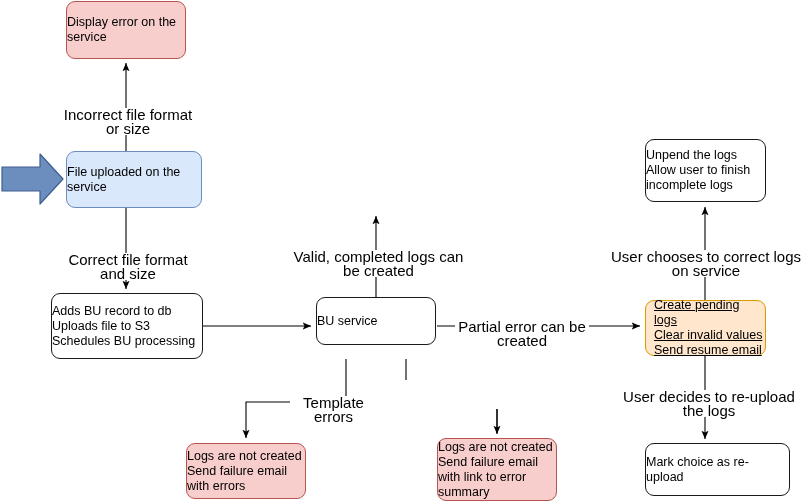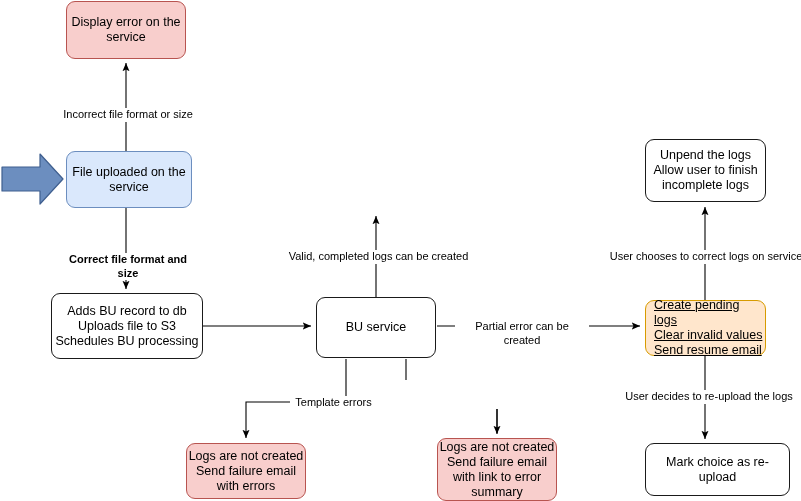--- a/index.html
+++ b/index.html
@@ -27,36 +27,35 @@
     pointer-events: none;
   }
   .node {
     position: absolute;
     box-sizing: border-box;
     border: 1px solid #1a1a1a;
     border-radius: 9px;
     display: flex;
     align-items: center;
     justify-content: center;
-    text-align: center;
     font-size: 12.5px;
     line-height: 15px;
     color: #000000;
     white-space: pre-line;
     background: #ffffff;
     z-index: 2;
   }
   .node.left-align {
     justify-content: flex-start;
     text-align: left;
     padding-left: 8px;
   }
   .edge-label {
     position: absolute;
-    font-size: 11px;
+    font-size: 15px;
     line-height: 13.5px;
     color: #000000;
     text-align: center;
     white-space: pre-line;
     background: #ffffff;
     padding: 0 2px;
     z-index: 3;
   }
   .node-text {
     display: block;
@@ -115,33 +114,33 @@
     <g>
       <path d="M2,167 L40,167 L40,154 L63,179 L40,204 L40,191 L2,191 Z" fill="#6c8ebf" stroke="#3f5f8f" stroke-width="1.2" stroke-linejoin="round"></path>
     </g>
   </svg>
 
   <div class="node" style="left:66px; top:1px; width:120px; height:58px; background:#f8cecc; border-color:#b85450;">
     <span class="node-text">Display error on the
 service</span>
   </div>
 
-  <div class="node" style="left:66px; top:151px; width:126px; height:57px; background:#dae8fc; border-color:#6c8ebf;">
+  <div class="node" style="left:66px; top:151px; width:136px; height:57px; background:#dae8fc; border-color:#6c8ebf;">
     <span class="node-text">File uploaded on the
 service</span>
   </div>
 
   <div class="node" style="left:51px; top:293px; width:152px; height:66px; background:#ffffff; border-color:#1a1a1a;">
     <span class="node-text">Adds BU record to db
 Uploads file to S3
 Schedules BU processing</span>
   </div>
 
 
-  <div class="node" style="left:316px; top:297px; width:120px; height:61px; background:#ffffff; border-color:#1a1a1a;">
+  <div class="node" style="left:316px; top:297px; width:120px; height:48px; background:#ffffff; border-color:#1a1a1a;">
     <span class="node-text">BU service</span>
   </div>
 
   <div class="node" style="left:186px; top:443px; width:120px; height:56px; background:#f8cecc; border-color:#b85450;">
     <span class="node-text">Logs are not created
 Send failure email
 with errors</span>
   </div>
 
   <div class="node" style="left:437px; top:438px; width:120px; height:63px; background:#f8cecc; border-color:#b85450;">
@@ -163,21 +162,21 @@
 Send resume email</span>
   </div>
 
   <div class="node" style="left:645px; top:443px; width:145px; height:53px; background:#ffffff; border-color:#1a1a1a;">
     <span class="node-text">Mark choice as re-
 upload</span>
   </div>
 
   <div class="edge-label" style="left:59px; top:108px; width:134px;">Incorrect file format or size</div>
 
-  <div class="edge-label" style="left:60px; top:253px; width:132px;font-weight:bold;">Correct file format and size</div>
+  <div class="edge-label" style="left:60px; top:253px; width:132px;">Correct file format and size</div>
 
   <div class="edge-label" style="left:284px; top:250px; width:185px;">Valid, completed logs can be created</div>
 
   <div class="edge-label" style="left:455px; top:320px; width:130px;">Partial error can be created</div>
 
   <div class="edge-label" style="left:290px; top:396px; width:83px;">Template errors</div>
 
 
   <div class="edge-label" style="left:607px; top:250px; width:194px;">User chooses to correct logs on service</div>
 

